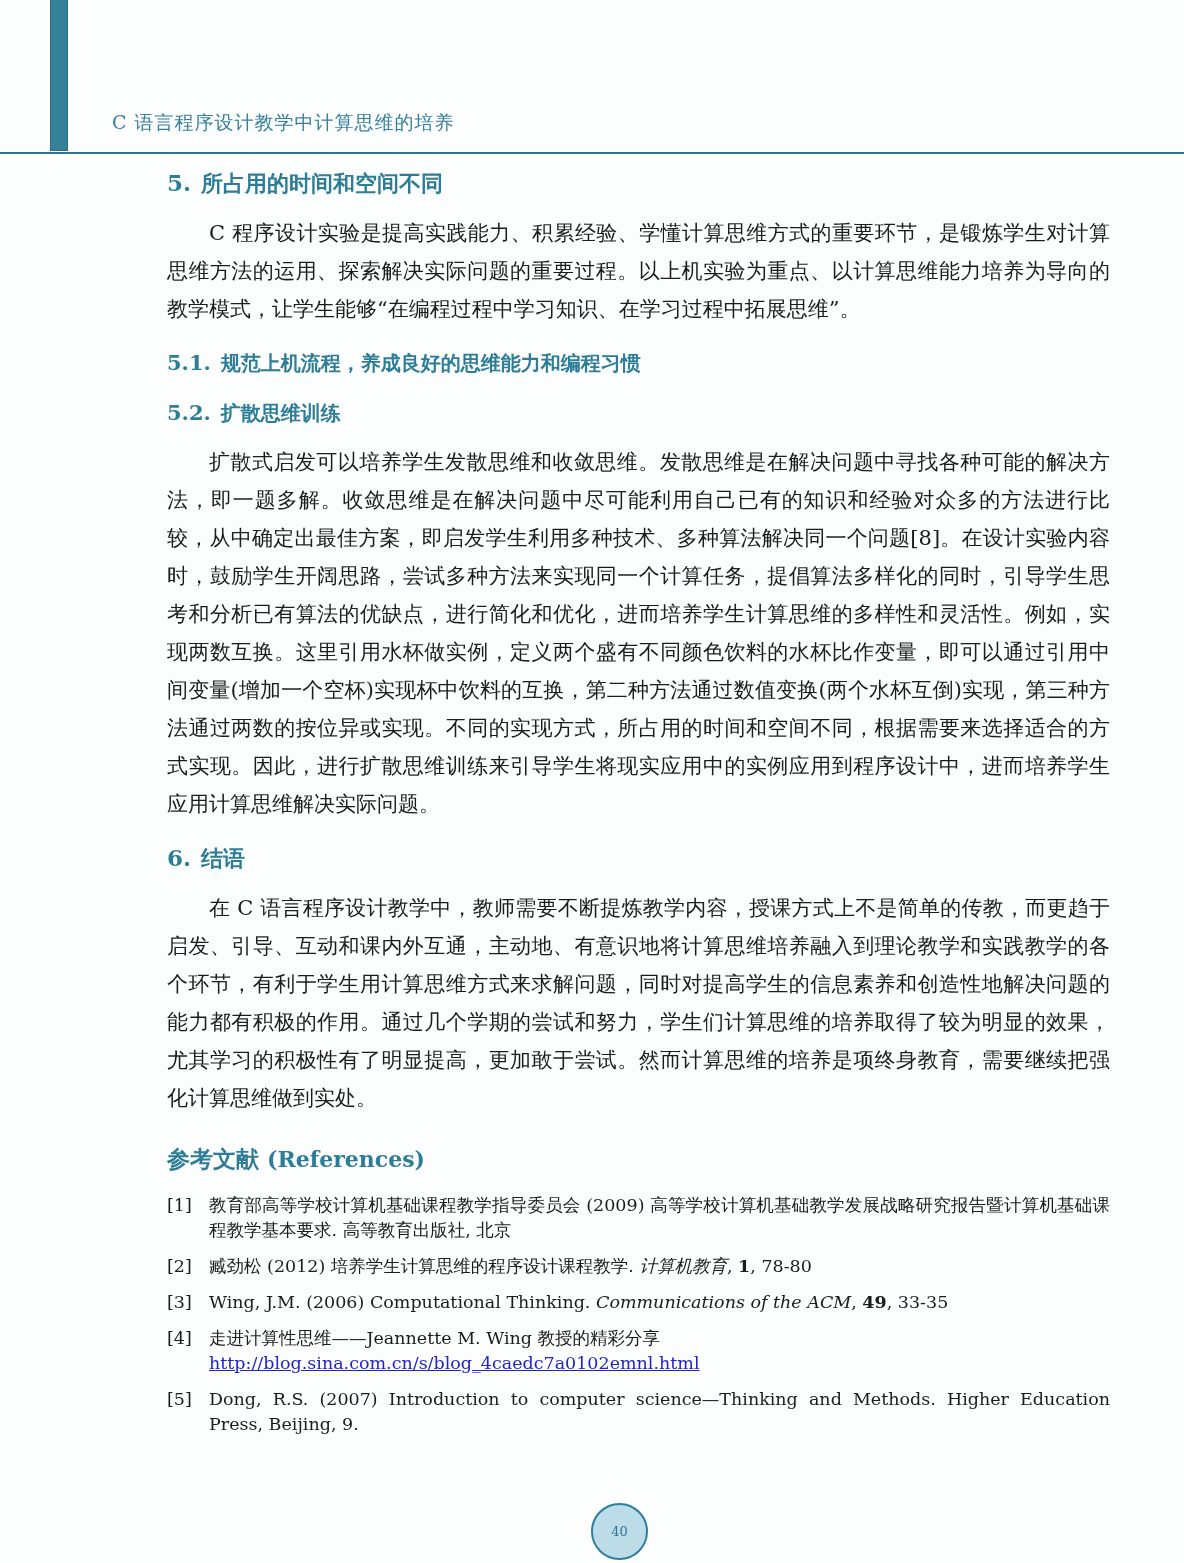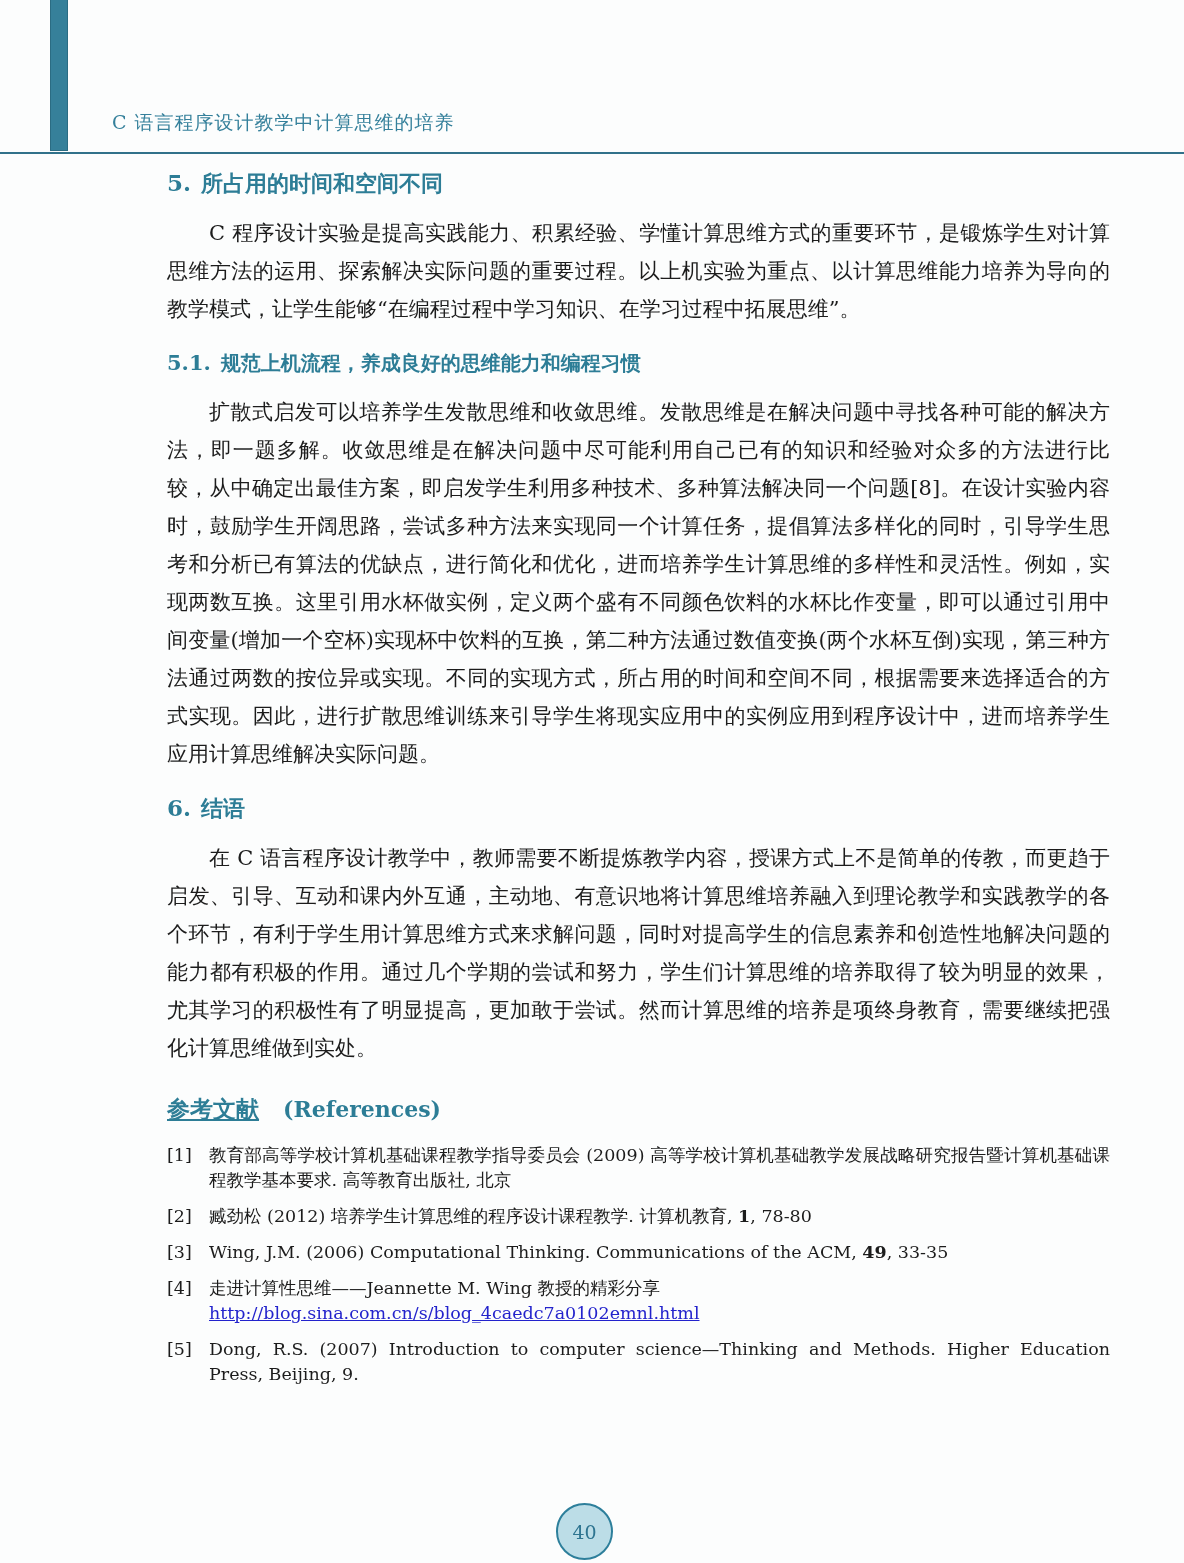--- a/index.html
+++ b/index.html
@@ -67,61 +67,60 @@
   }
   .refs-heading {
     color: #2d7d96;
     font-weight: bold;
     margin: 26px 0 18px 0;
     line-height: 32px;
   }
   .refs-heading .cn {
     font-family: "DejaVu Sans", sans-serif;
     font-size: 23px;
-    margin-right: 24px;
-    text-decoration: underline;
+    margin-right: 8px;
   }
   .refs-heading .en {
     font-family: "DejaVu Serif", serif;
     font-size: 22px;
   }
   .ref-item {
     display: flex;
     align-items: flex-start;
     font-size: 17.5px;
     line-height: 25px;
     margin-bottom: 11px;
   }
   .ref-num {
     flex: 0 0 42px;
     color: #1c1c1c;
   }
   .ref-text {
     flex: 1;
     text-align: justify;
   }
-  .ref-text .seg-italic { }
+  .ref-text .seg-italic { font-style: italic; }
   .ref-text .seg-bold { font-weight: bold; }
   .ref-link {
     display: block;
     color: #2323cc;
     text-decoration: underline;
     word-break: break-all;
   }
   .page-number-badge {
     position: absolute;
-    left: 556px; top: 1503px;
+    left: 591px; top: 1503px;
     width: 57px; height: 57px;
     border-radius: 50%;
     background: #bcdde7;
     border: 2px solid #2d7f9b;
     display: flex;
     align-items: center;
     justify-content: center;
-    font-size: 19px;
+    font-size: 13px;
     color: #2e7490;
   }
 </style>
 </head>
 <body>
 
 <div class="page">
 
   <div class="accent-bar"></div>
 
@@ -133,20 +132,23 @@
 
     <h2 class="sec-heading first">
       <span class="num">5.</span><span class="txt">所占用的时间和空间不同</span>
     </h2>
     <p class="para">C 程序设计实验是提高实践能力、积累经验、学懂计算思维方式的重要环节，是锻炼学生对计算思维方法的运用、探索解决实际问题的重要过程。以上机实验为重点、以计算思维能力培养为导向的教学模式，让学生能够“在编程过程中学习知识、在学习过程中拓展思维”。</p>
 
     <h3 class="sec-heading sub">
       <span class="num">5.1.</span><span class="txt">规范上机流程，养成良好的思维能力和编程习惯</span>
     </h3>
 
+    <h3 class="sec-heading sub">
+      <span class="num">5.2.</span><span class="txt">扩散思维训练</span>
+    </h3>
     <p class="para">扩散式启发可以培养学生发散思维和收敛思维。发散思维是在解决问题中寻找各种可能的解决方法，即一题多解。收敛思维是在解决问题中尽可能利用自己已有的知识和经验对众多的方法进行比较，从中确定出最佳方案，即启发学生利用多种技术、多种算法解决同一个问题[8]。在设计实验内容时，鼓励学生开阔思路，尝试多种方法来实现同一个计算任务，提倡算法多样化的同时，引导学生思考和分析已有算法的优缺点，进行简化和优化，进而培养学生计算思维的多样性和灵活性。例如，实现两数互换。这里引用水杯做实例，定义两个盛有不同颜色饮料的水杯比作变量，即可以通过引用中间变量(增加一个空杯)实现杯中饮料的互换，第二种方法通过数值变换(两个水杯互倒)实现，第三种方法通过两数的按位异或实现。不同的实现方式，所占用的时间和空间不同，根据需要来选择适合的方式实现。因此，进行扩散思维训练来引导学生将现实应用中的实例应用到程序设计中，进而培养学生应用计算思维解决实际问题。</p>
 
     <h2 class="sec-heading">
       <span class="num">6.</span><span class="txt">结语</span>
     </h2>
     <p class="para">在 C 语言程序设计教学中，教师需要不断提炼教学内容，授课方式上不是简单的传教，而更趋于启发、引导、互动和课内外互通，主动地、有意识地将计算思维培养融入到理论教学和实践教学的各个环节，有利于学生用计算思维方式来求解问题，同时对提高学生的信息素养和创造性地解决问题的能力都有积极的作用。通过几个学期的尝试和努力，学生们计算思维的培养取得了较为明显的效果，尤其学习的积极性有了明显提高，更加敢于尝试。然而计算思维的培养是项终身教育，需要继续把强化计算思维做到实处。</p>
 
     <h2 class="refs-heading">
       <span class="cn">参考文献</span><span class="en">(References)</span>
     </h2>

